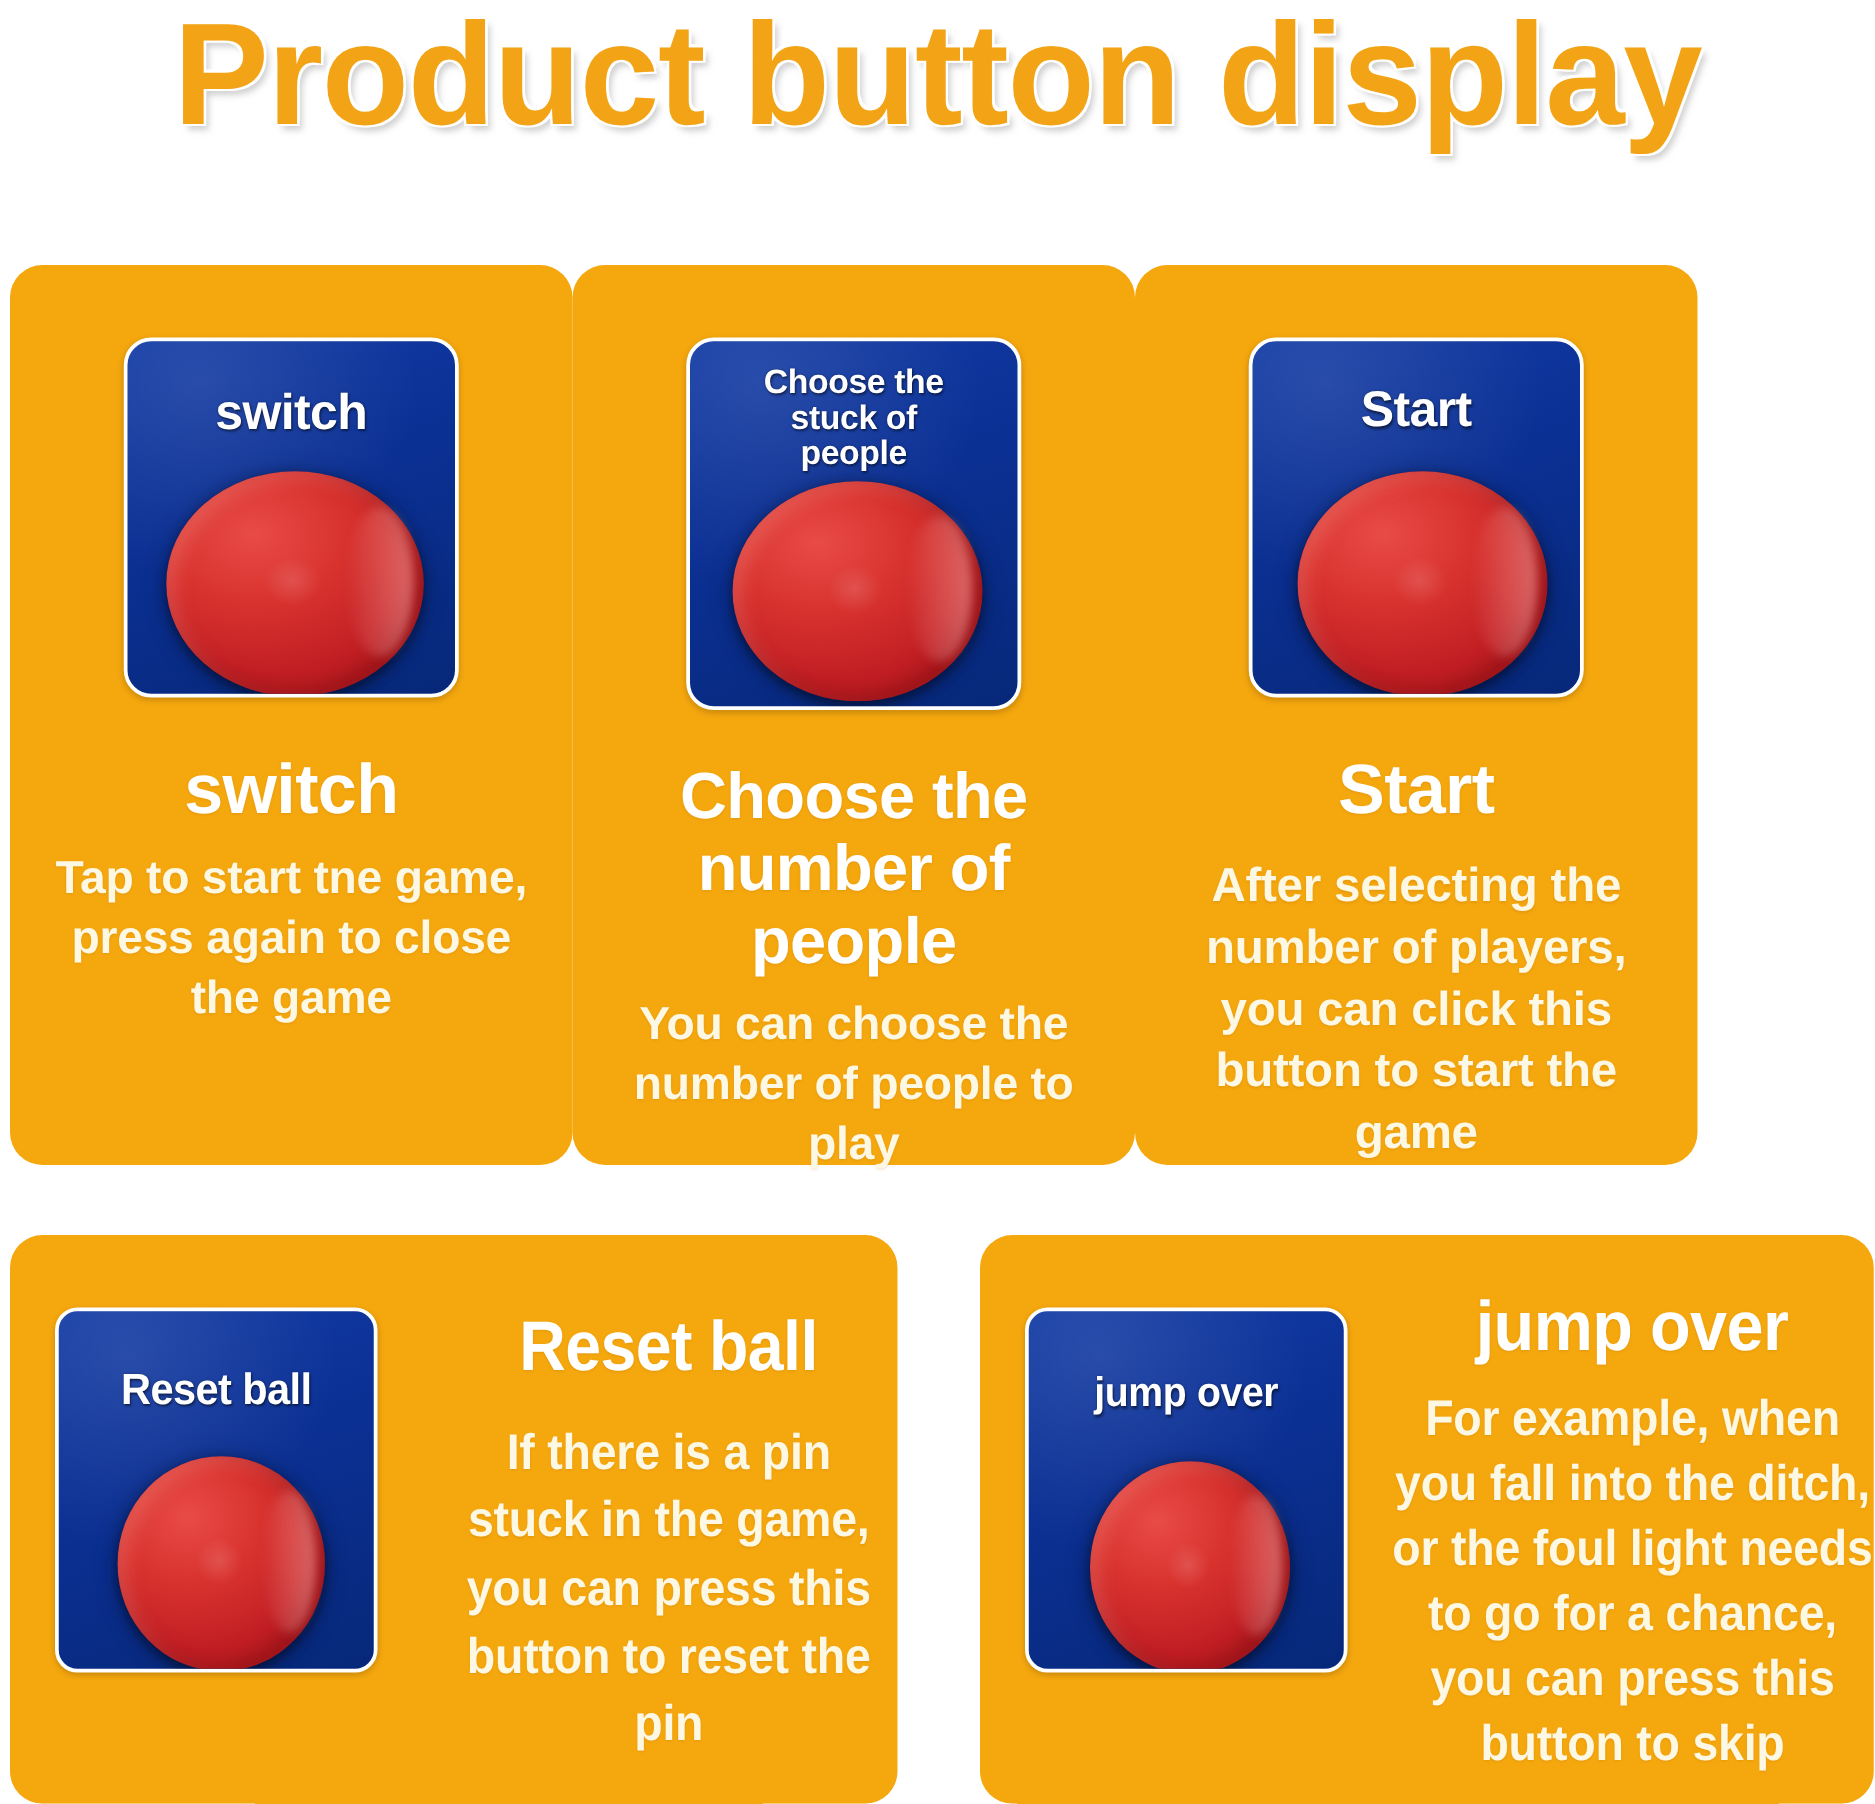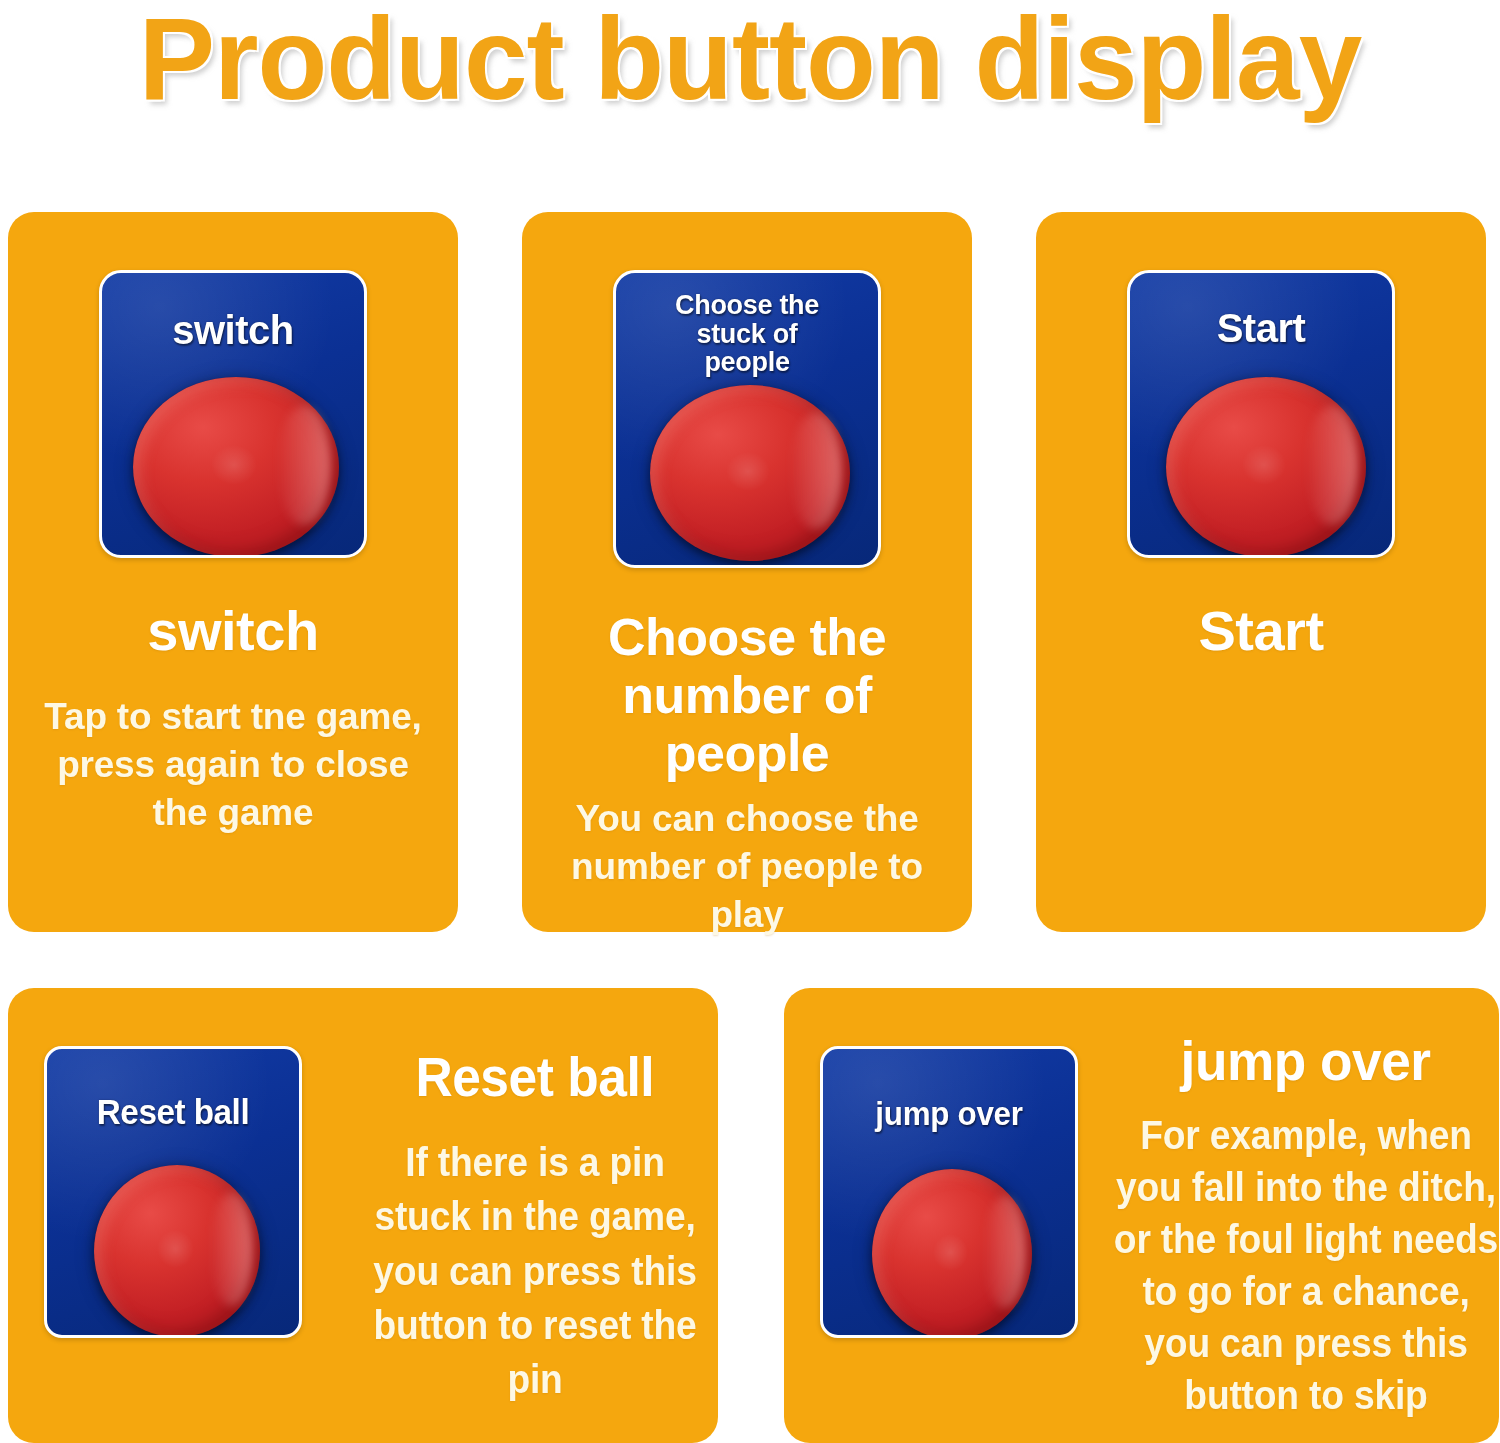--- a/index.html
+++ b/index.html
@@ -33,21 +33,20 @@
       -2px  2px 0 #ffffff,
        4px  5px 5px rgba(170,170,170,0.55);
   }
 
   
   #cards-row-top{
     position:absolute;
     left:8px; top:212px;
     width:1484px; height:720px;
     display:flex;
-    gap:64px;
   }
   #cards-row-bottom{
     position:absolute;
     left:8px; top:988px;
     width:1492px; height:455px;
     display:flex;
     gap:66px;
   }
 
   .card{
@@ -176,21 +175,21 @@
     font-family:"Liberation Sans", sans-serif;
     font-weight:bold;
     text-align:center;
     line-height:1.30;
     letter-spacing:-0.2px;
     text-shadow:0 1px 2px rgba(180,110,0,0.22);
   }
 
   
   .card-v .card-heading{ margin-top:42px; font-size:56px; width:420px; }
-  .card-v .card-desc   { margin-top:30px; font-size:37px; width:408px; }
+  .card-v .card-desc   { margin-top:15px; font-size:37px; width:408px; }
 
   #card-choose .card-heading{ font-size:52px; margin-top:40px; }
   #card-choose .card-desc   { margin-top:12px; }
   #card-start  .card-desc   { margin-top:22px; font-size:38px; }
 
   
   .card-h .text-col{
     display:flex;
     flex-direction:column;
     align-items:center;
@@ -242,20 +241,21 @@
   </div>
 
   <div class="card card-v" id="card-start">
     <div class="btn-module sq">
       <div class="btn-label lbl-start">Start</div>
       <div class="red-wrap rb-c">
         <div class="red-btn"></div>
       </div>
     </div>
     <div class="card-heading">Start</div>
+    <div class="card-desc">After selecting the number of players, you can click this button to start the game</div>
   </div>
 
 </div>
 
 <div id="cards-row-bottom">
 
   <div class="card card-h" id="card-reset">
     <div class="btn-module wide">
       <div class="btn-label lbl-reset">Reset ball</div>
       <div class="red-wrap rb-d">

